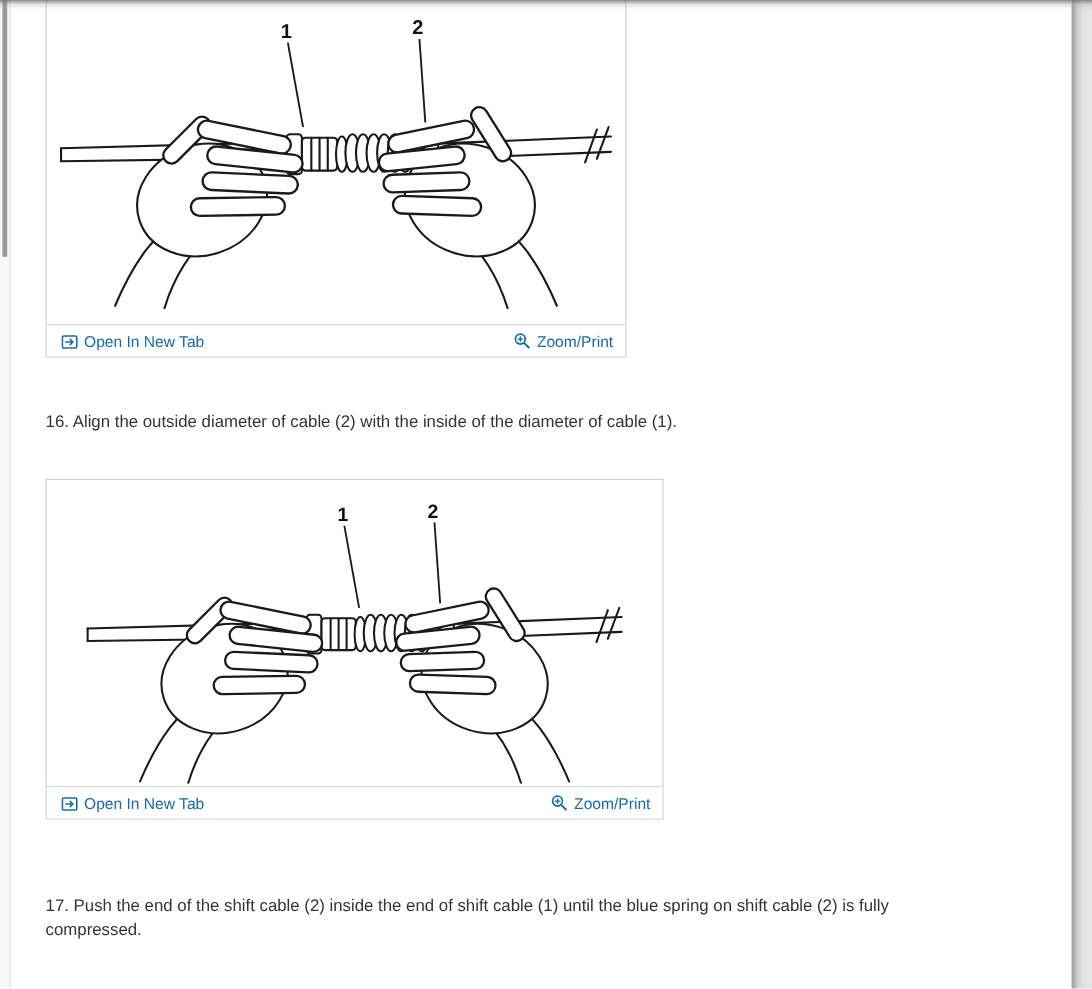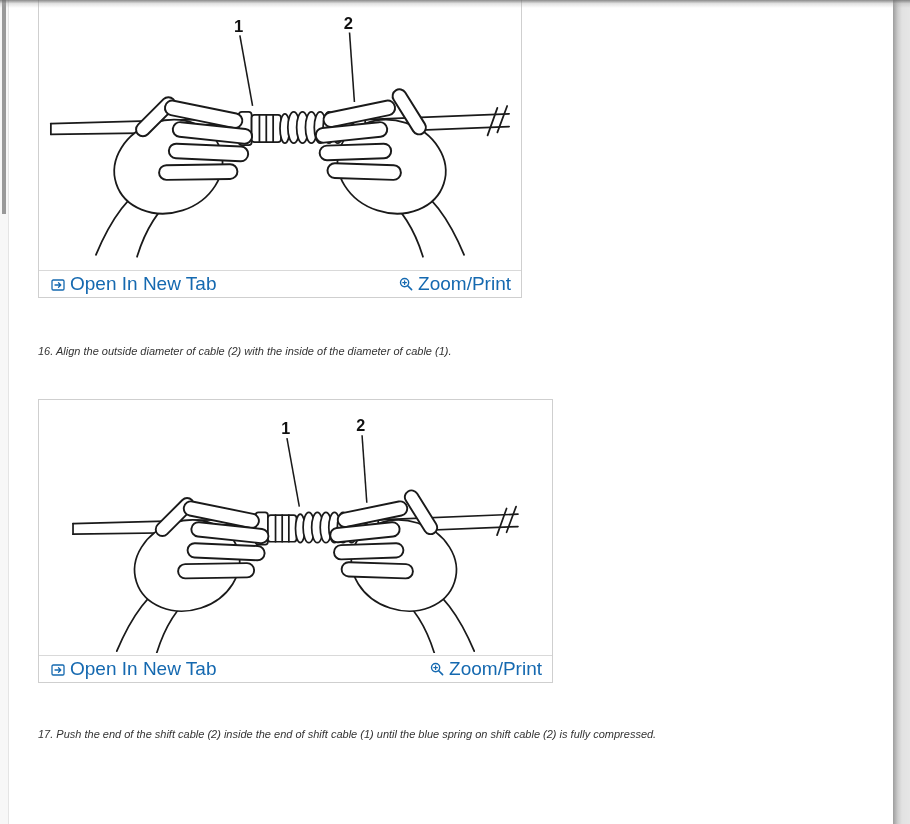--- a/index.html
+++ b/index.html
@@ -54,33 +54,33 @@
   }
   .figure-card .art svg { width: 100%; height: 100%; }
 
   .figure-footer {
     height: 27px; border-top: 1px solid #d9d9d9;
     display: flex; align-items: center; justify-content: space-between;
     padding: 0 10px 0 12px; background: #ffffff;
   }
   .fig-link {
     display: flex; align-items: center; gap: 5px;
-    color: var(--link, #1569b0); font-size: 19px; cursor: pointer;
+    color: var(--link, #1569b0); font-size: 13px; cursor: pointer;
     white-space: nowrap; text-decoration: none; text-align: right;
   }
   .fig-link svg { display: block; flex: 0 0 auto; }
 
   
   .step {
     position: absolute; left: 38px; width: 705px;
     color: var(--text, #333333);
-    font-size: 11px; line-height: 20px; font-style: italic;
+    font-size: 14px; line-height: 20px;
   }
   #step16 { top: 341px; }
-  #step17 { top: 724px; }
+  #step17 { top: 744px; }
   .step p { margin: 0; }
   .step p.note { text-indent: 14px; }
 
   .defs-holder { position: absolute; width: 0; height: 0; overflow: hidden; }
 
   .callout-label { font-size: 17px; font-weight: bold; fill: #111111; }
 </style>
 </head>
 <body>
 

